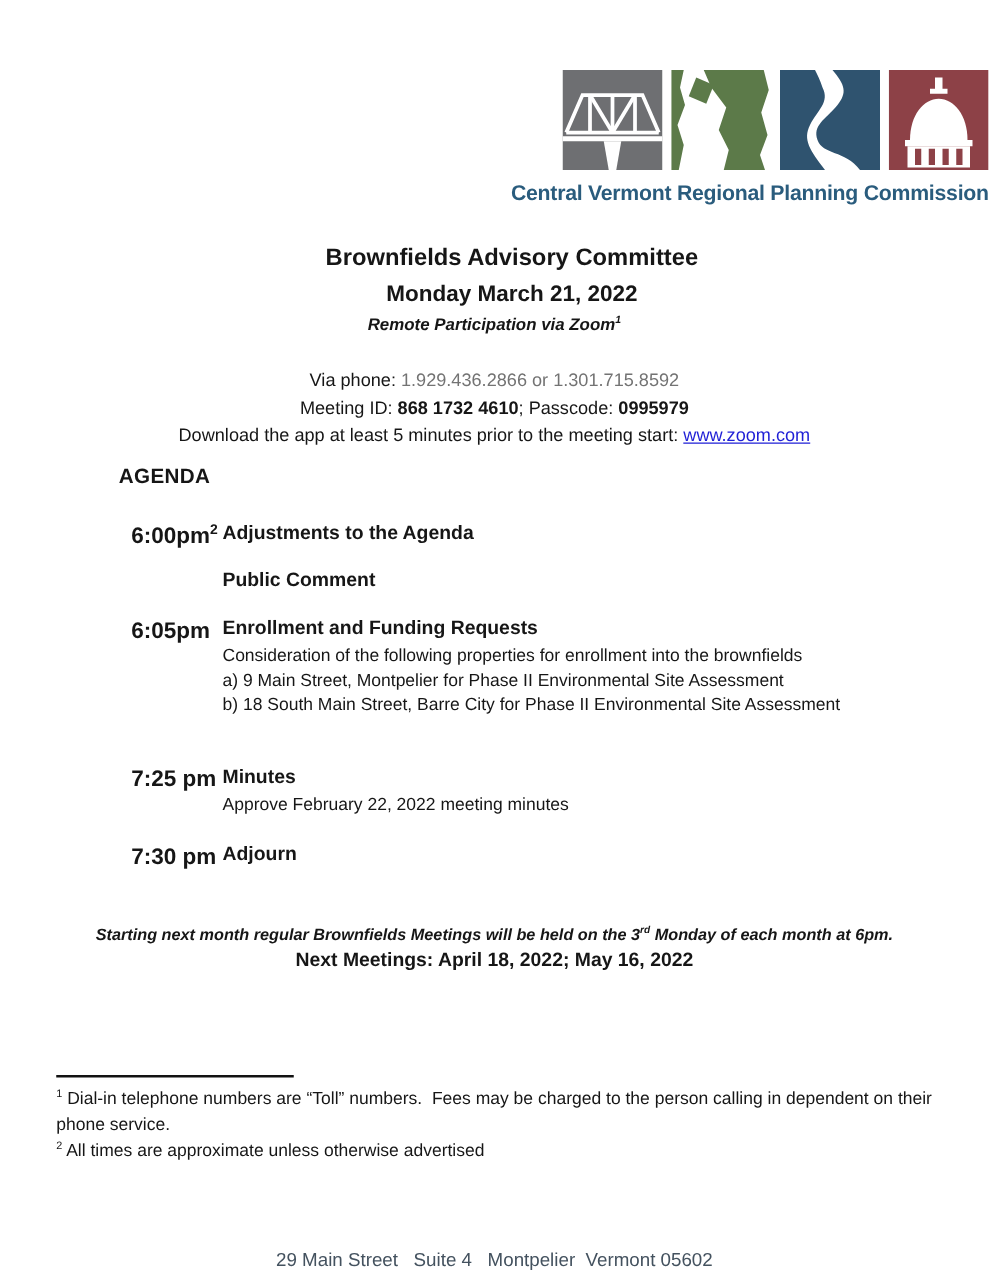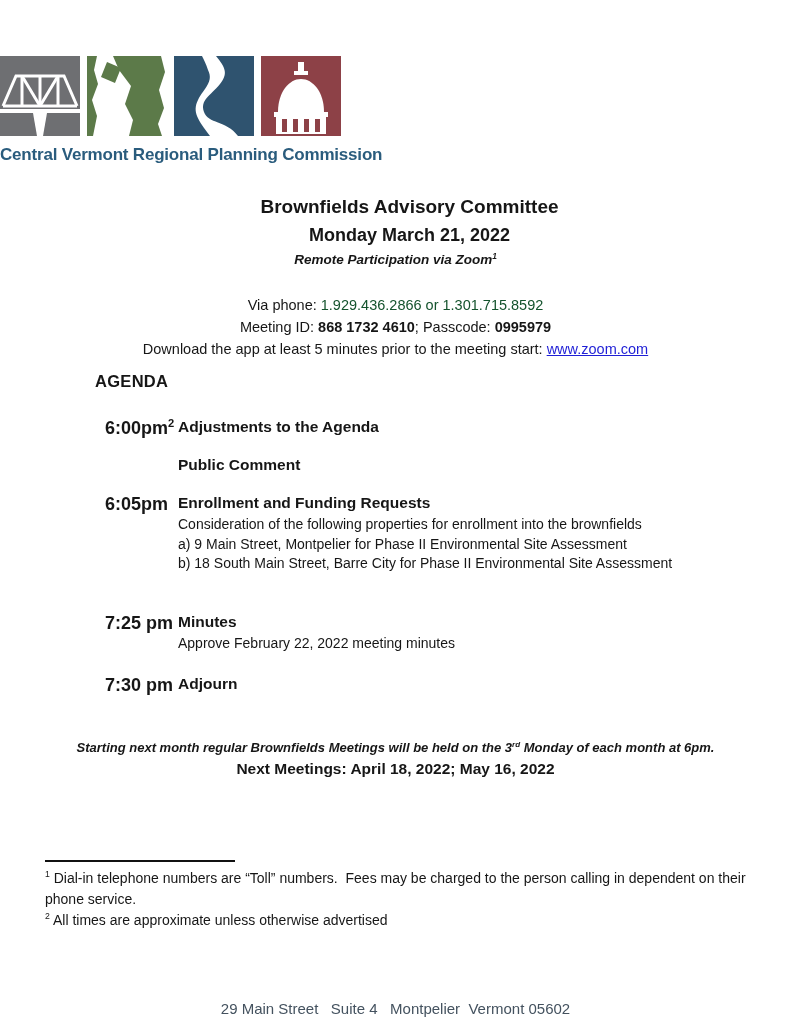--- a/index.html
+++ b/index.html
@@ -1,38 +1,38 @@
 <!DOCTYPE html>
 <html><head>
 <meta charset="utf-8">
 <style>
   html,body{margin:0;padding:0;background:#ffffff;}
   .page{
     position:relative;width:791px;height:1024px;background:#ffffff;
     font-family:"Liberation Sans",sans-serif;color:#161616;overflow:hidden;
   }
   
-  .logo{position:absolute;top:56px;left:0;width:100%;display:flex;flex-direction:column;align-items:flex-start;}
+  .logo{position:absolute;top:56px;left:0;width:100%;display:flex;flex-direction:column;align-items:flex-end;}
   .logo-tiles{display:flex;gap:7px;}
   .tile{width:80px;height:80px;display:block;}
   .logo-name{margin-top:9px;font-size:17px;font-weight:bold;color:#2a5c7d;letter-spacing:-0.2px;}
   
   .header{position:absolute;top:196px;left:0;width:100%;text-align:center;}
   .doc-title{font-size:19px;font-weight:bold;padding-left:28px;}
   .doc-date{font-size:18px;font-weight:bold;margin-top:7px;margin-left:28px;}
   .doc-subtitle{font-size:13.5px;font-weight:bold;font-style:italic;margin-top:6px;}
   sup{font-size:62%;line-height:0;}
   
   .join-link-row{position:absolute;top:276px;left:0;width:100%;text-align:center;font-size:15px;letter-spacing:0.35px;white-space:nowrap;}
   .link{color:#1f1fd6;text-decoration:underline;cursor:pointer;}
   .info-row{position:absolute;left:0;width:100%;text-align:center;font-size:14.5px;}
   .info-via{top:297px;}
   .info-id{top:319px;}
   .info-dl{top:341px;}
-  .gray{color:#14532d;}
+  .gray{color:#737373;}
   .bold{font-weight:bold;}
   
   .agenda-heading{position:absolute;top:372px;left:95px;font-size:16.5px;font-weight:bold;letter-spacing:0.3px;}
   .agenda-item{position:absolute;left:105px;display:flex;align-items:flex-start;}
   .agenda-time{width:73px;flex-shrink:0;font-weight:bold;font-size:18px;}
   .agenda-body{font-size:15.5px;font-weight:bold;}
   .agenda-details{font-weight:normal;font-size:14px;line-height:19.5px;margin-top:3px;width:555px;}
   .item-0{top:418px;}
   .item-1{top:456px;}
   .item-2{top:494px;}

